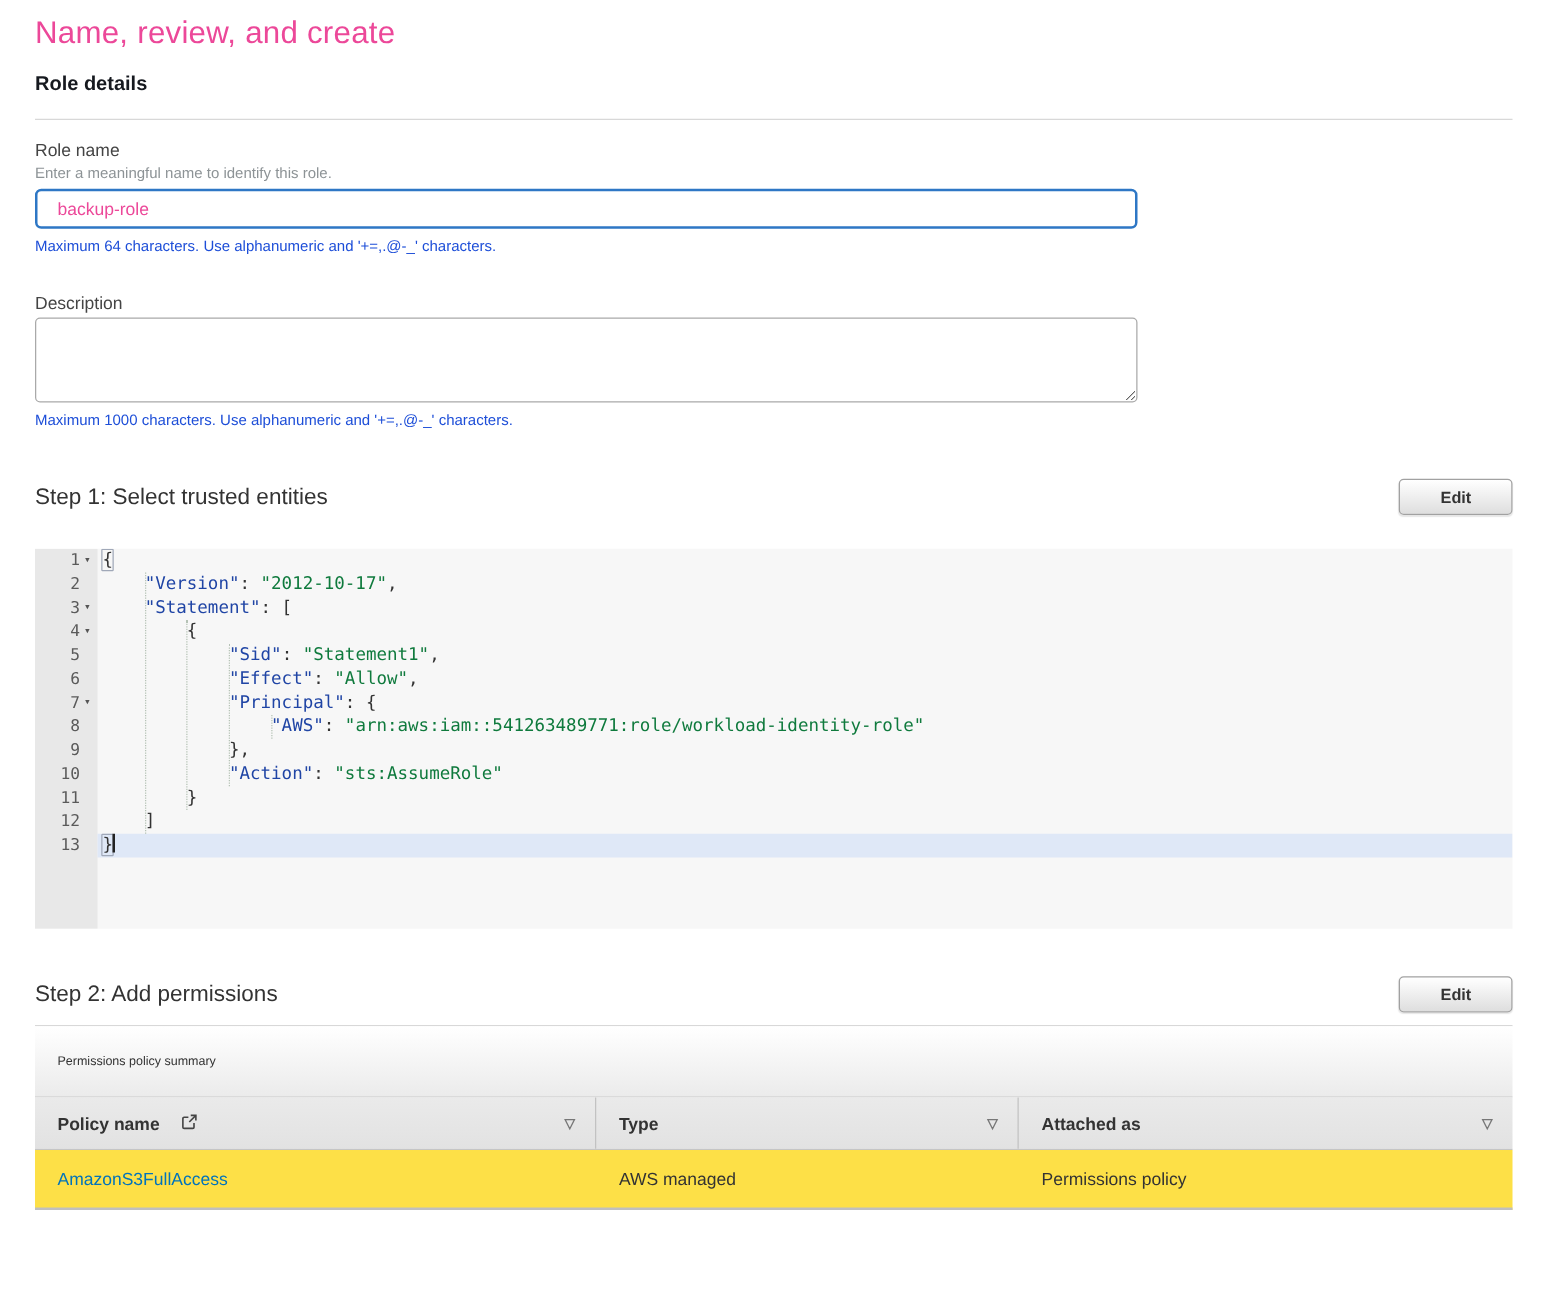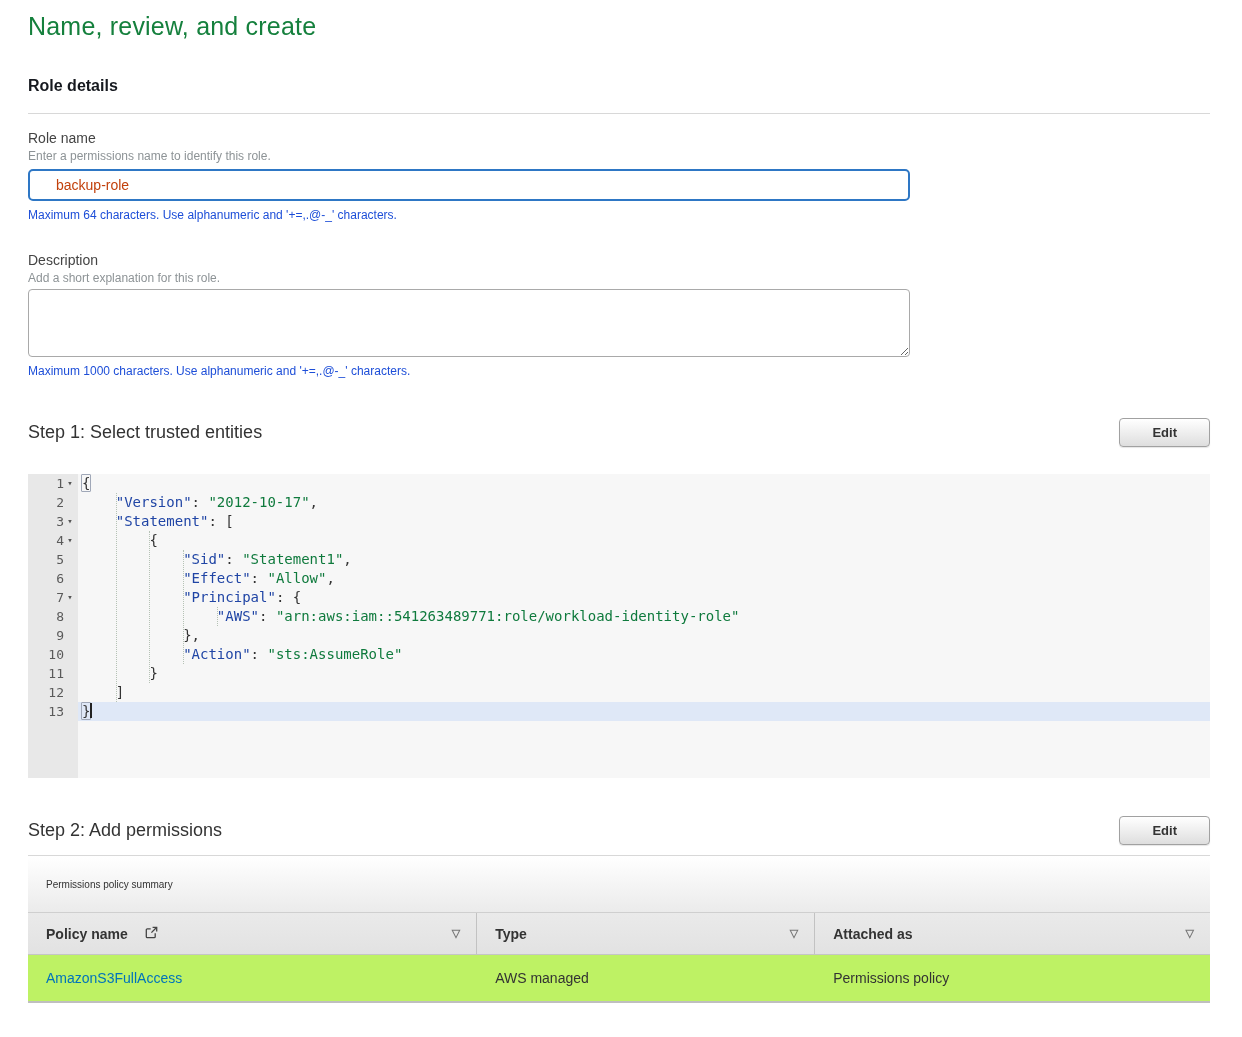--- a/index.html
+++ b/index.html
@@ -1,32 +1,32 @@
 <!DOCTYPE html>
 <html><head>
 <meta charset="utf-8">
 <style>
   * { margin:0; padding:0; box-sizing:border-box; }
   html,body { width:1242px; height:1037px; background:#fff; overflow:hidden;
     font-family:"Liberation Sans", sans-serif; color:#16191f; }
   .container { padding:12px 32px 0 28px; }
 
-  h1.page-title { font-size:25px; font-weight:500; color:#15803d; letter-spacing:.2px; }
-
-  h2.section-heading { font-size:16px; font-weight:bold; color:#16191f; margin-top:36px; }
+  h1.page-title { font-size:25px; font-weight:500; color:#ec4899; letter-spacing:.2px; }
+
+  h2.section-heading { font-size:16px; font-weight:bold; color:#16191f; margin-top:18px; }
   .divider { border:none; border-top:1px solid #d8d8d8; margin-top:18px; }
 
   .field { margin-top:16px; }
   .field-label { font-size:14px; color:#444; }
   .field-hint { font-size:12px; color:#8d9396; margin-top:3px; }
   .field-constraint { font-size:12px; color:#1d4ed8; margin-top:7px; }
 
   input.text-input { display:block; width:882px; height:32px; margin-top:6px;
-    border:2px solid #2e77c5; border-radius:5px; padding:0 26px; font-size:14px;
-    color:#c2410c; font-family:"Liberation Sans", sans-serif; outline:none; background:#fff; }
+    border:2px solid #2e77c5; border-radius:5px; padding:0 16px; font-size:14px;
+    color:#ec4899; font-family:"Liberation Sans", sans-serif; outline:none; background:#fff; }
 
   textarea.text-area { display:block; width:882px; height:68px; margin-top:4px;
     border:1px solid #a9a9a9; border-radius:4px; padding:6px 9px; font-size:14px;
     color:#16191f; font-family:"Liberation Sans", sans-serif; outline:none; resize:both; }
 
   .desc-field { margin-top:30px; }
 
   .step-row { display:flex; align-items:center; justify-content:space-between; }
   .step1-row { margin-top:40px; }
   .step2-row { margin-top:38px; }
@@ -63,47 +63,46 @@
     font-size:10px; color:#333; }
   .tbl-header { height:42px; background:linear-gradient(#eaeaea,#e2e2e2);
     border-bottom:1px solid #c5c5c5; display:flex; }
   .th { display:flex; align-items:center; justify-content:space-between;
     padding:0 16px 0 18px; font-size:14px; font-weight:bold; color:#333; }
   .th .label-wrap { display:flex; align-items:center; gap:17px; }
   .sort-icon { font-size:11px; color:#777; cursor:pointer; }
   .col1 { width:38%; border-right:1px solid #c2c2c2; }
   .col2 { width:28.6%; border-right:1px solid #c2c2c2; }
   .col3 { width:33.4%; }
-  .tbl-row { height:48px; display:flex; border-bottom:2px solid #bfbfbf; background:#bef264; }
+  .tbl-row { height:48px; display:flex; border-bottom:2px solid #bfbfbf; background:#fde047; }
   .td { display:flex; align-items:center; padding:0 16px 0 18px; font-size:14px; color:#333; }
   .td .col1, .td.col1 { border-right:none; }
   .tbl-row .col1, .tbl-row .col2 { border-right:none; }
   a.policy-link { color:#0073bb; text-decoration:none; cursor:pointer; }
   .ext-icon { display:inline-block; vertical-align:-1px; }
 </style>
 </head>
 <body>
 
 <div class="container">
 
   <h1 class="page-title">Name, review, and create</h1>
 
   <h2 class="section-heading">Role details</h2>
   <hr class="divider">
 
   <div class="field">
     <div class="field-label">Role name</div>
-    <div class="field-hint">Enter a permissions name to identify this role.</div>
+    <div class="field-hint">Enter a meaningful name to identify this role.</div>
     <input class="text-input" type="text" value="backup-role" style="">
     <div class="field-constraint">Maximum 64 characters. Use alphanumeric and '+=,.@-_' characters.</div>
   </div>
 
   <div class="field desc-field">
     <div class="field-label">Description</div>
-    <div class="field-hint">Add a short explanation for this role.</div>
     <textarea class="text-area" style=""></textarea>
     <div class="field-constraint">Maximum 1000 characters. Use alphanumeric and '+=,.@-_' characters.</div>
   </div>
 
   <div class="step-row step1-row">
     <div class="step-heading">Step 1: Select trusted entities</div>
     <button class="edit-btn">Edit</button>
   </div>
 
   <div class="code-editor">

